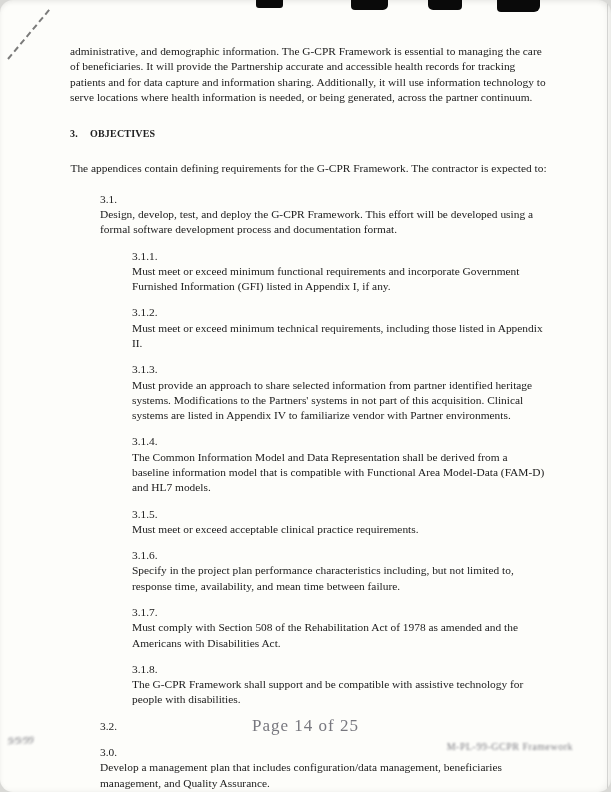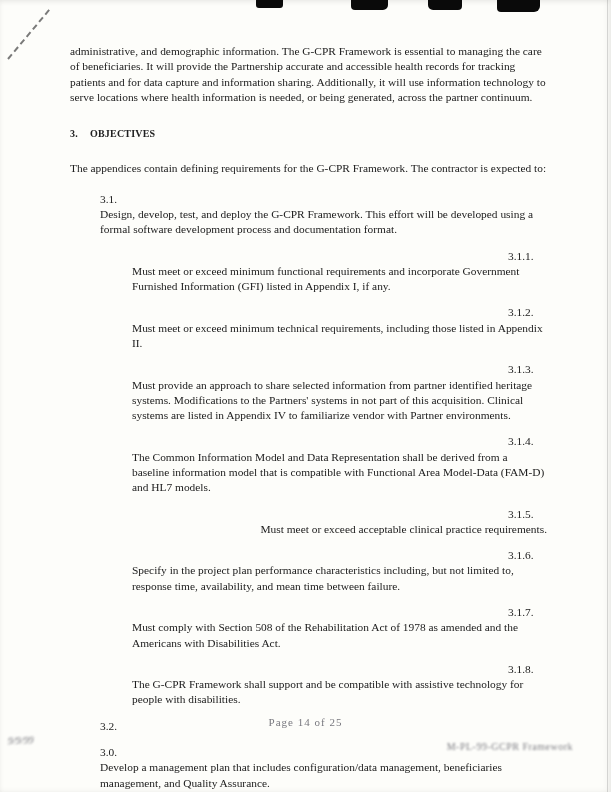--- a/index.html
+++ b/index.html
@@ -4,50 +4,51 @@
 <style>
   html,body{margin:0;padding:0;background:#d9d9d6;}
   .page{
     position:relative;
     width:611px;height:792px;
     background:#fdfdfa;
     font-family:"Liberation Serif","DejaVu Serif",serif;
     color:#202020;
     overflow:hidden;
     box-shadow:inset -3px 0 6px rgba(0,0,0,0.06), inset 0 2px 5px rgba(0,0,0,0.05);
+    border-radius:13px;
   }
   .content{position:absolute;left:70px;top:44px;width:477px;font-size:11.4px;line-height:1.34;}
   .intro{margin:0 0 22px 0;}
   .heading{margin:0 0 20px 0;font-weight:bold;font-size:10px;letter-spacing:0.2px;}
   .heading .hnum{display:inline-block;width:20px;}
-  .sec-intro{margin:16px 0 16px 0;}
+  .sec-intro{margin:16px 0 16px 0;text-align:center;}
   .item{display:flex;margin:0 0 11px 0;flex-direction:column;}
   .item .num{flex:0 0 auto;}
   .item .txt{flex:1 1 auto;}
   .lvl1{padding-left:30px;}
   .lvl1 .num{width:32px;}
-  .lvl2{padding-left:62px;align-items:flex-end;}
+  .lvl2{padding-left:62px;}
   .lvl2 .num{width:39px;}
   
   .mark{position:absolute;top:0;background:#0a0a0a;border-radius:0 0 3px 3px;}
   .mark1{left:256px;width:27px;height:8px;transform:rotate(.5deg);}
   .mark2{left:351px;width:37px;height:10px;border-radius:0 0 5px 4px;}
   .mark3{left:428px;width:34px;height:10px;border-radius:0 0 4px 5px;}
   .mark4{left:497px;width:43px;height:12px;border-radius:0 0 6px 4px;}
   .scratch{
     position:absolute;left:8px;top:58px;width:64px;height:0;
     border-top:2px dashed #5a5a5a;
     transform:rotate(-50deg);transform-origin:left center;
     opacity:.8;
   }
   .edge-line{position:absolute;right:3px;top:0;width:1px;height:100%;background:rgba(60,60,60,0.18);}
   
   .page-num{
     position:absolute;left:0;right:0;top:716px;text-align:center;
-    font-size:11px;color:#4b4b55;filter:blur(0.7px);opacity:.75;letter-spacing:1px;
+    font-size:17px;color:#4b4b55;filter:blur(0.7px);opacity:.75;letter-spacing:1px;
   }
   .stamp-left{
     position:absolute;left:8px;top:735px;font-size:10px;color:#3c3c46;
     filter:blur(1.2px);opacity:.7;transform:skewX(-10deg) rotate(-2deg);
   }
   .stamp-right{
     position:absolute;right:38px;top:741px;font-size:10px;color:#34343f;
     filter:blur(1.1px);opacity:.65;letter-spacing:.5px;
   }
 </style>

